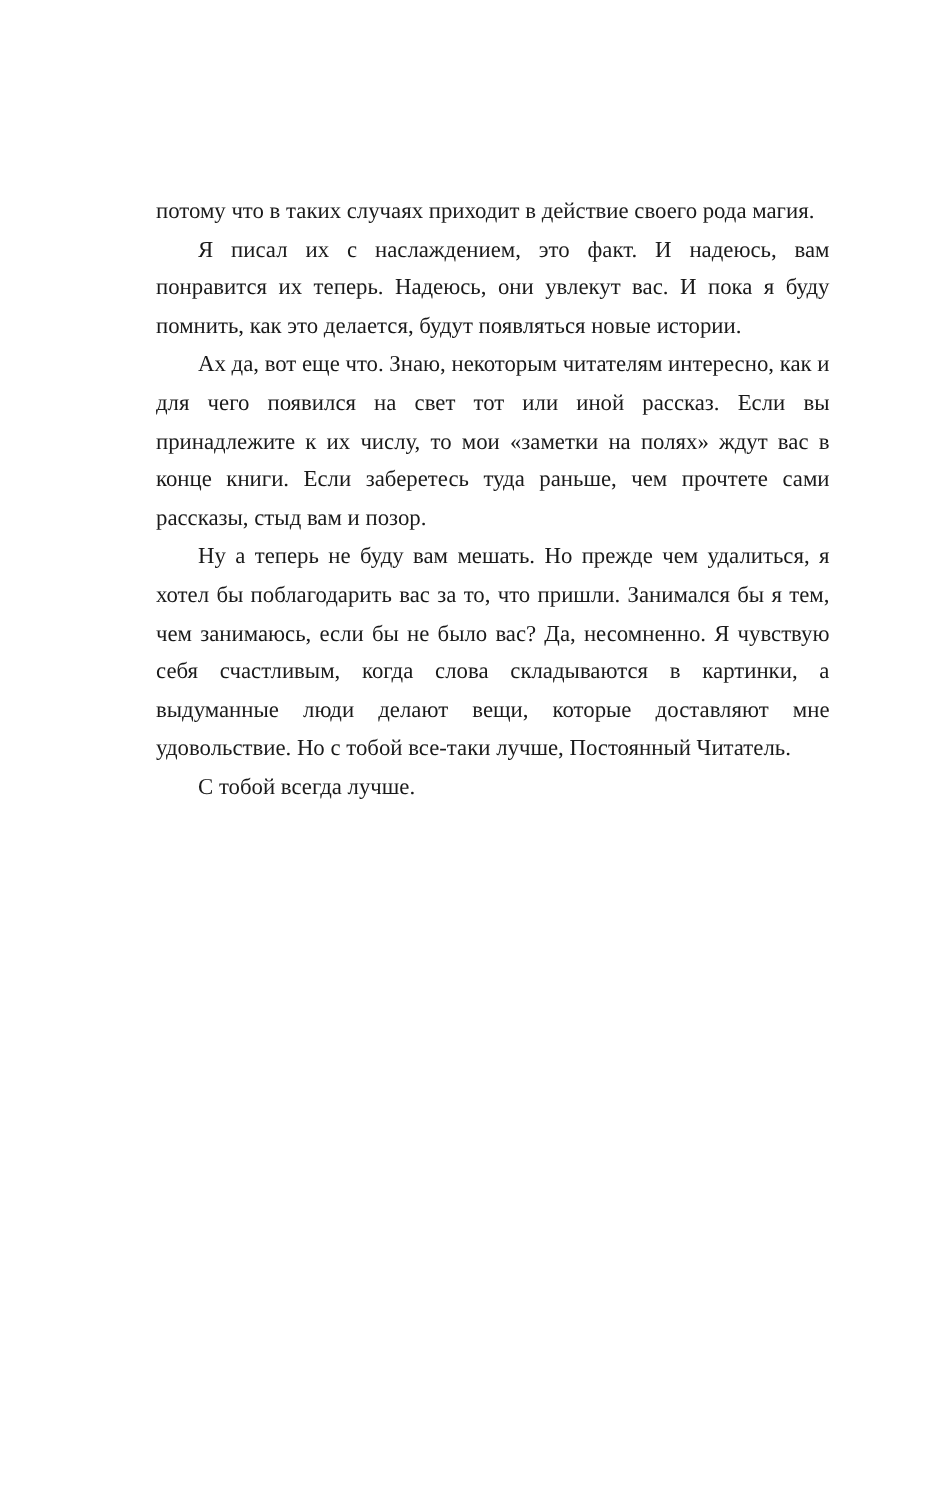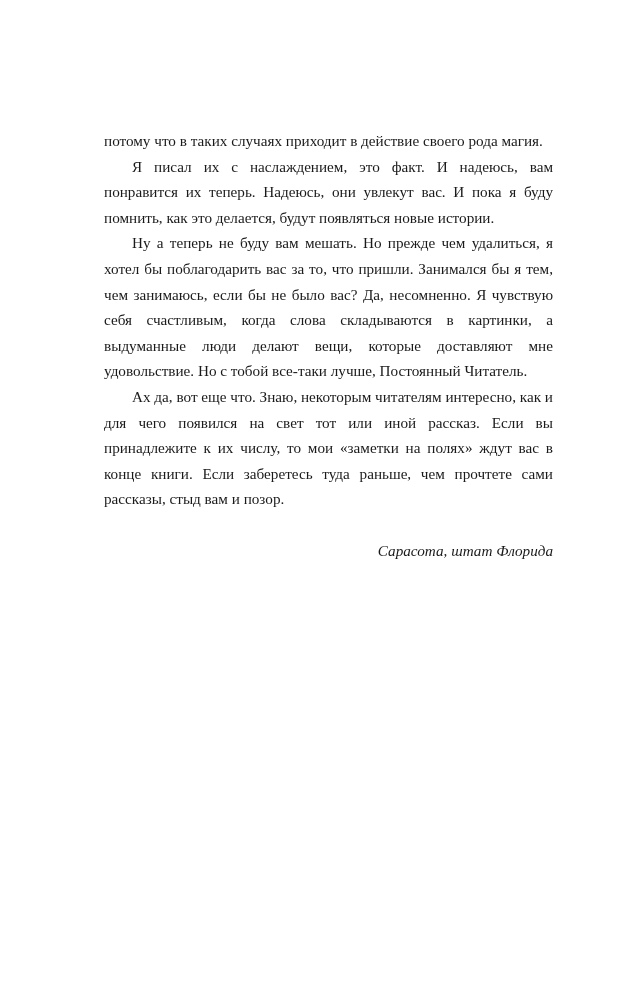--- a/index.html
+++ b/index.html
@@ -46,19 +46,19 @@
     white-space: nowrap;
   }
 </style>
 </head>
 <body>
 
 <div class="page">
   <div class="body-text">
     <p>потому что в таких случаях приходит в действие сво­его рода магия.</p>
     <p class="indent">Я писал их с наслаждением, это факт. И надеюсь, вам понравится их теперь. Надеюсь, они увлекут вас. И пока я буду помнить, как это делается, будут появ­ляться новые истории.</p>
+    <p class="indent">Ах да, вот еще что. Знаю, некоторым читателям интересно, как и для чего появился на свет тот или иной рассказ. Если вы принадлежите к их числу, то мои «заметки на полях» ждут вас в конце книги. Если заберетесь туда раньше, чем прочтете сами рассказы, стыд вам и позор.</p>
     <p class="indent">Ну а теперь не буду вам мешать. Но прежде чем удалиться, я хотел бы поблагодарить вас за то, что пришли. Занимался бы я тем, чем занимаюсь, если бы не было вас? Да, несомненно. Я чувствую себя счастливым, когда слова складываются в картинки, а выдуманные люди делают вещи, которые доставля­ют мне удовольствие. Но с тобой все-таки лучше, По­стоянный Читатель.</p>
-    <p class="indent">Ах да, вот еще что. Знаю, некоторым читателям интересно, как и для чего появился на свет тот или иной рассказ. Если вы принадлежите к их числу, то мои «заметки на полях» ждут вас в конце книги. Если заберетесь туда раньше, чем прочтете сами рассказы, стыд вам и позор.</p>
+    <p class="indent">С тобой всегда лучше.</p>
   </div>
   <div class="signature">
-    <div>Сарасота, штат Флорида</div>
   </div>
 </div>
 
 </body></html>

